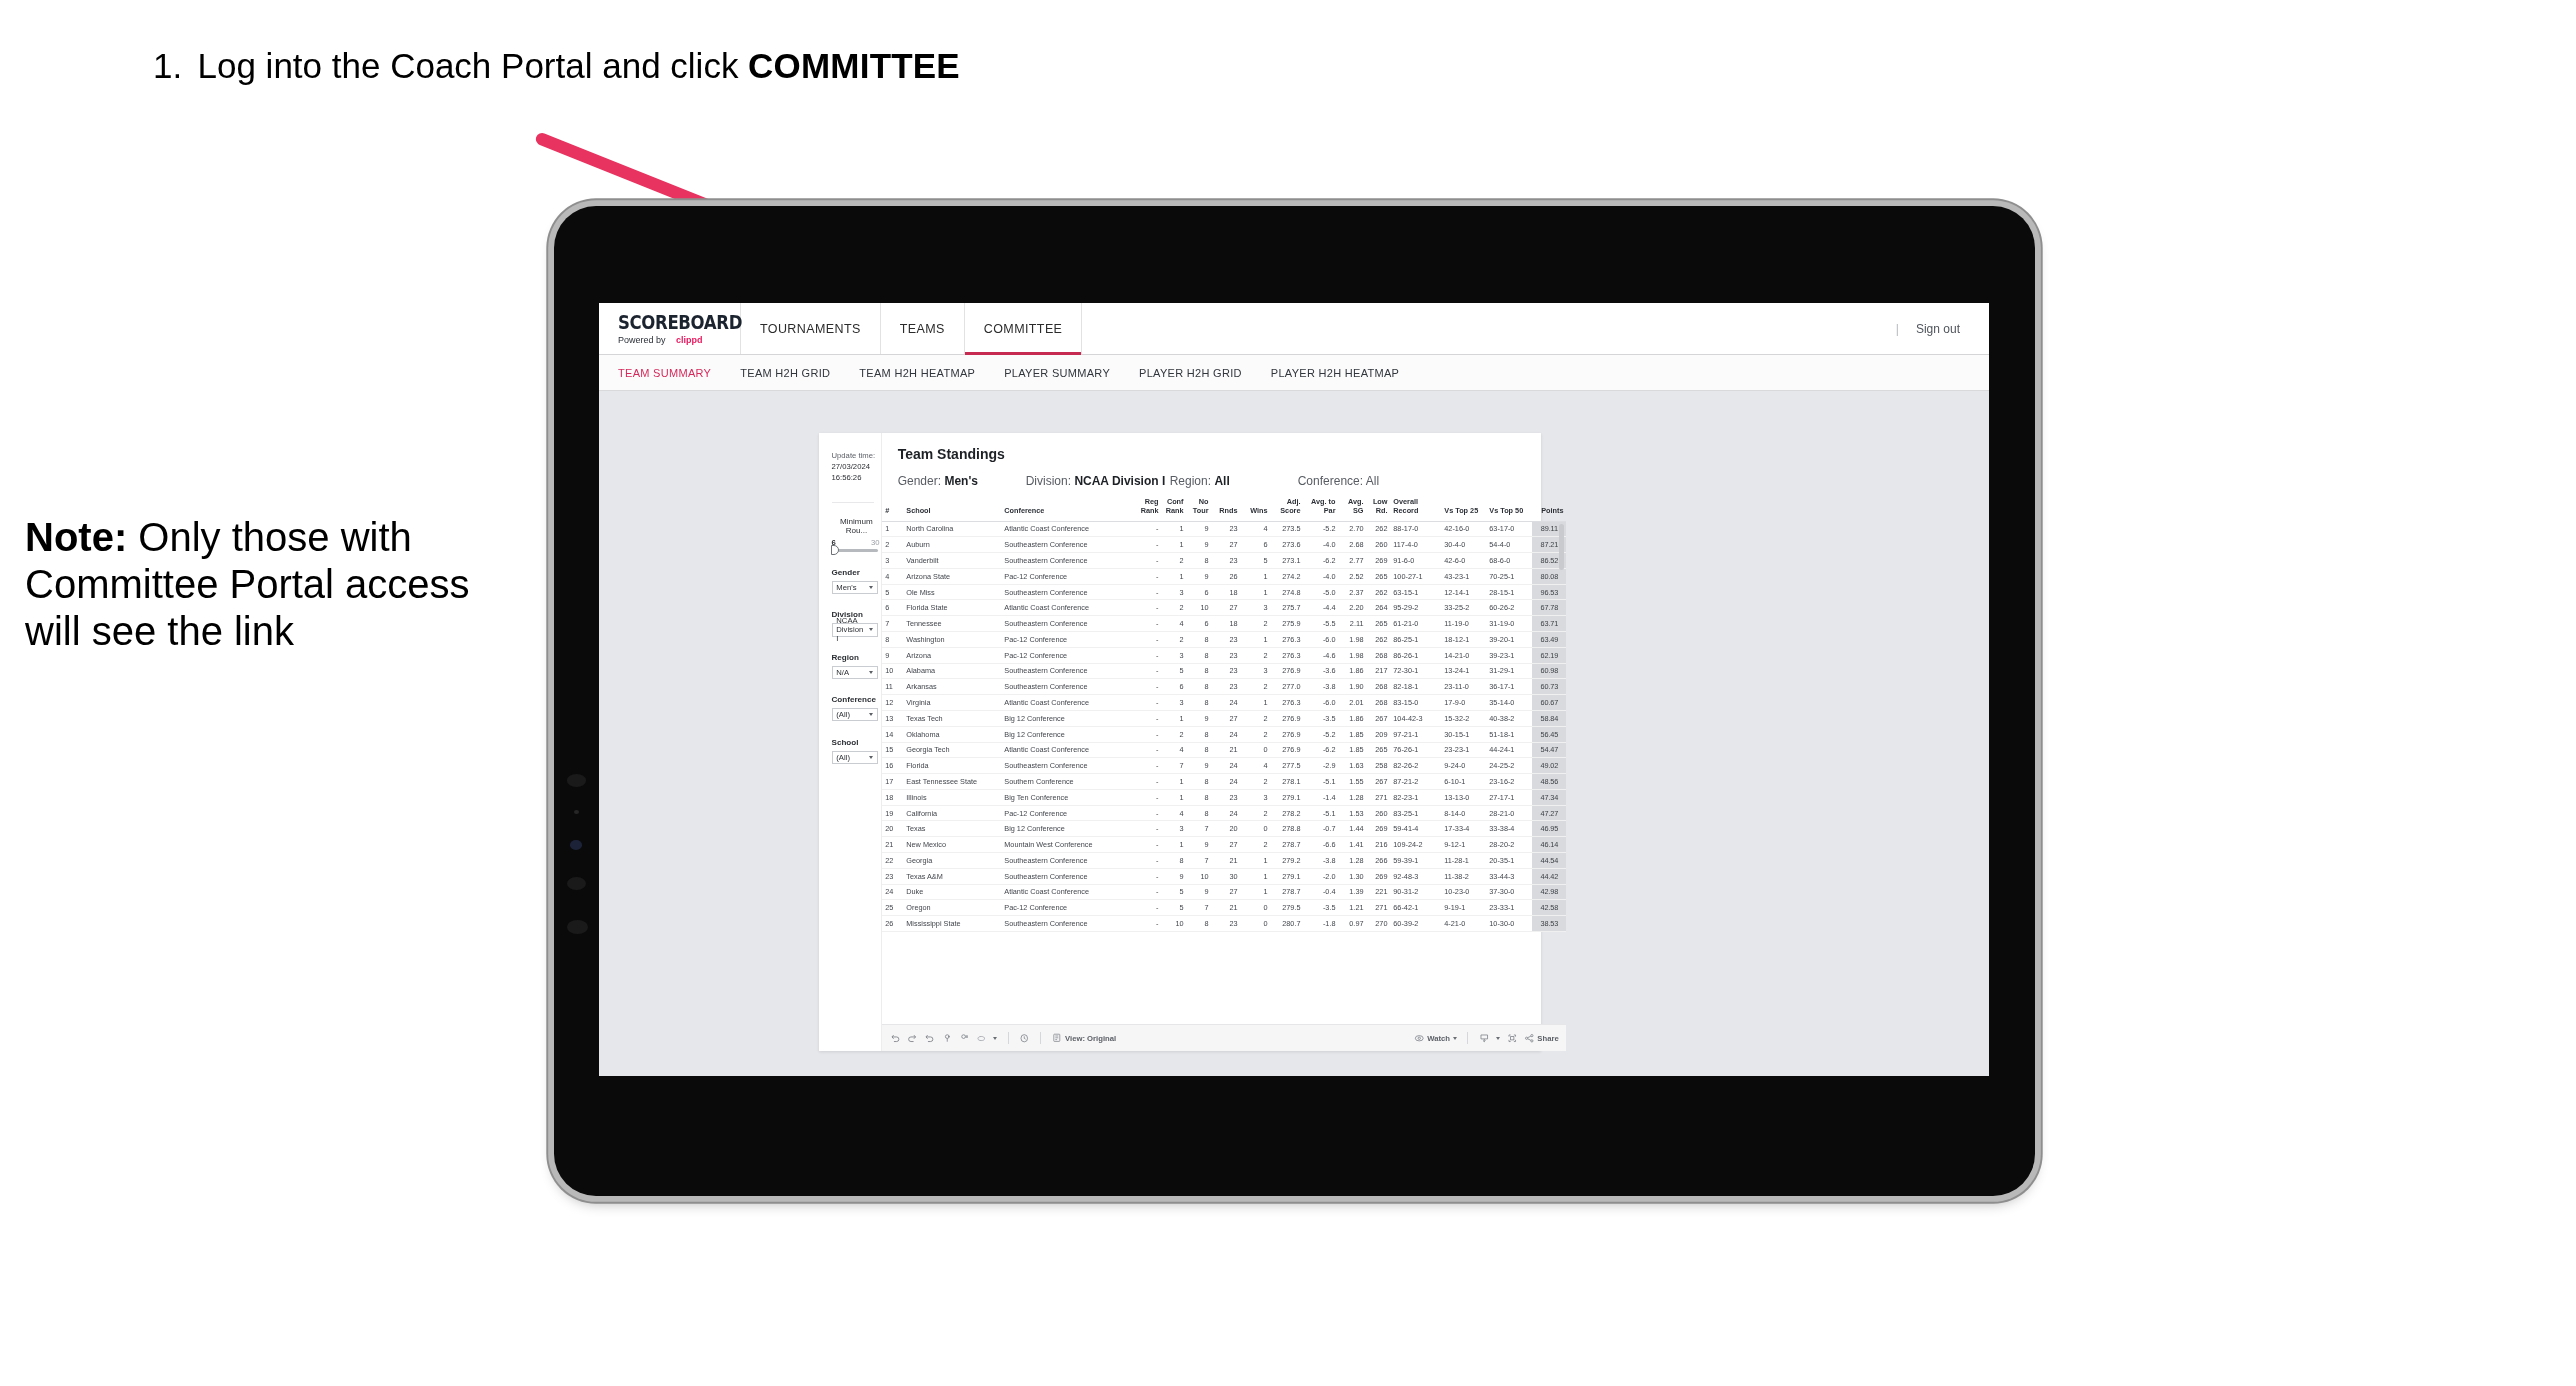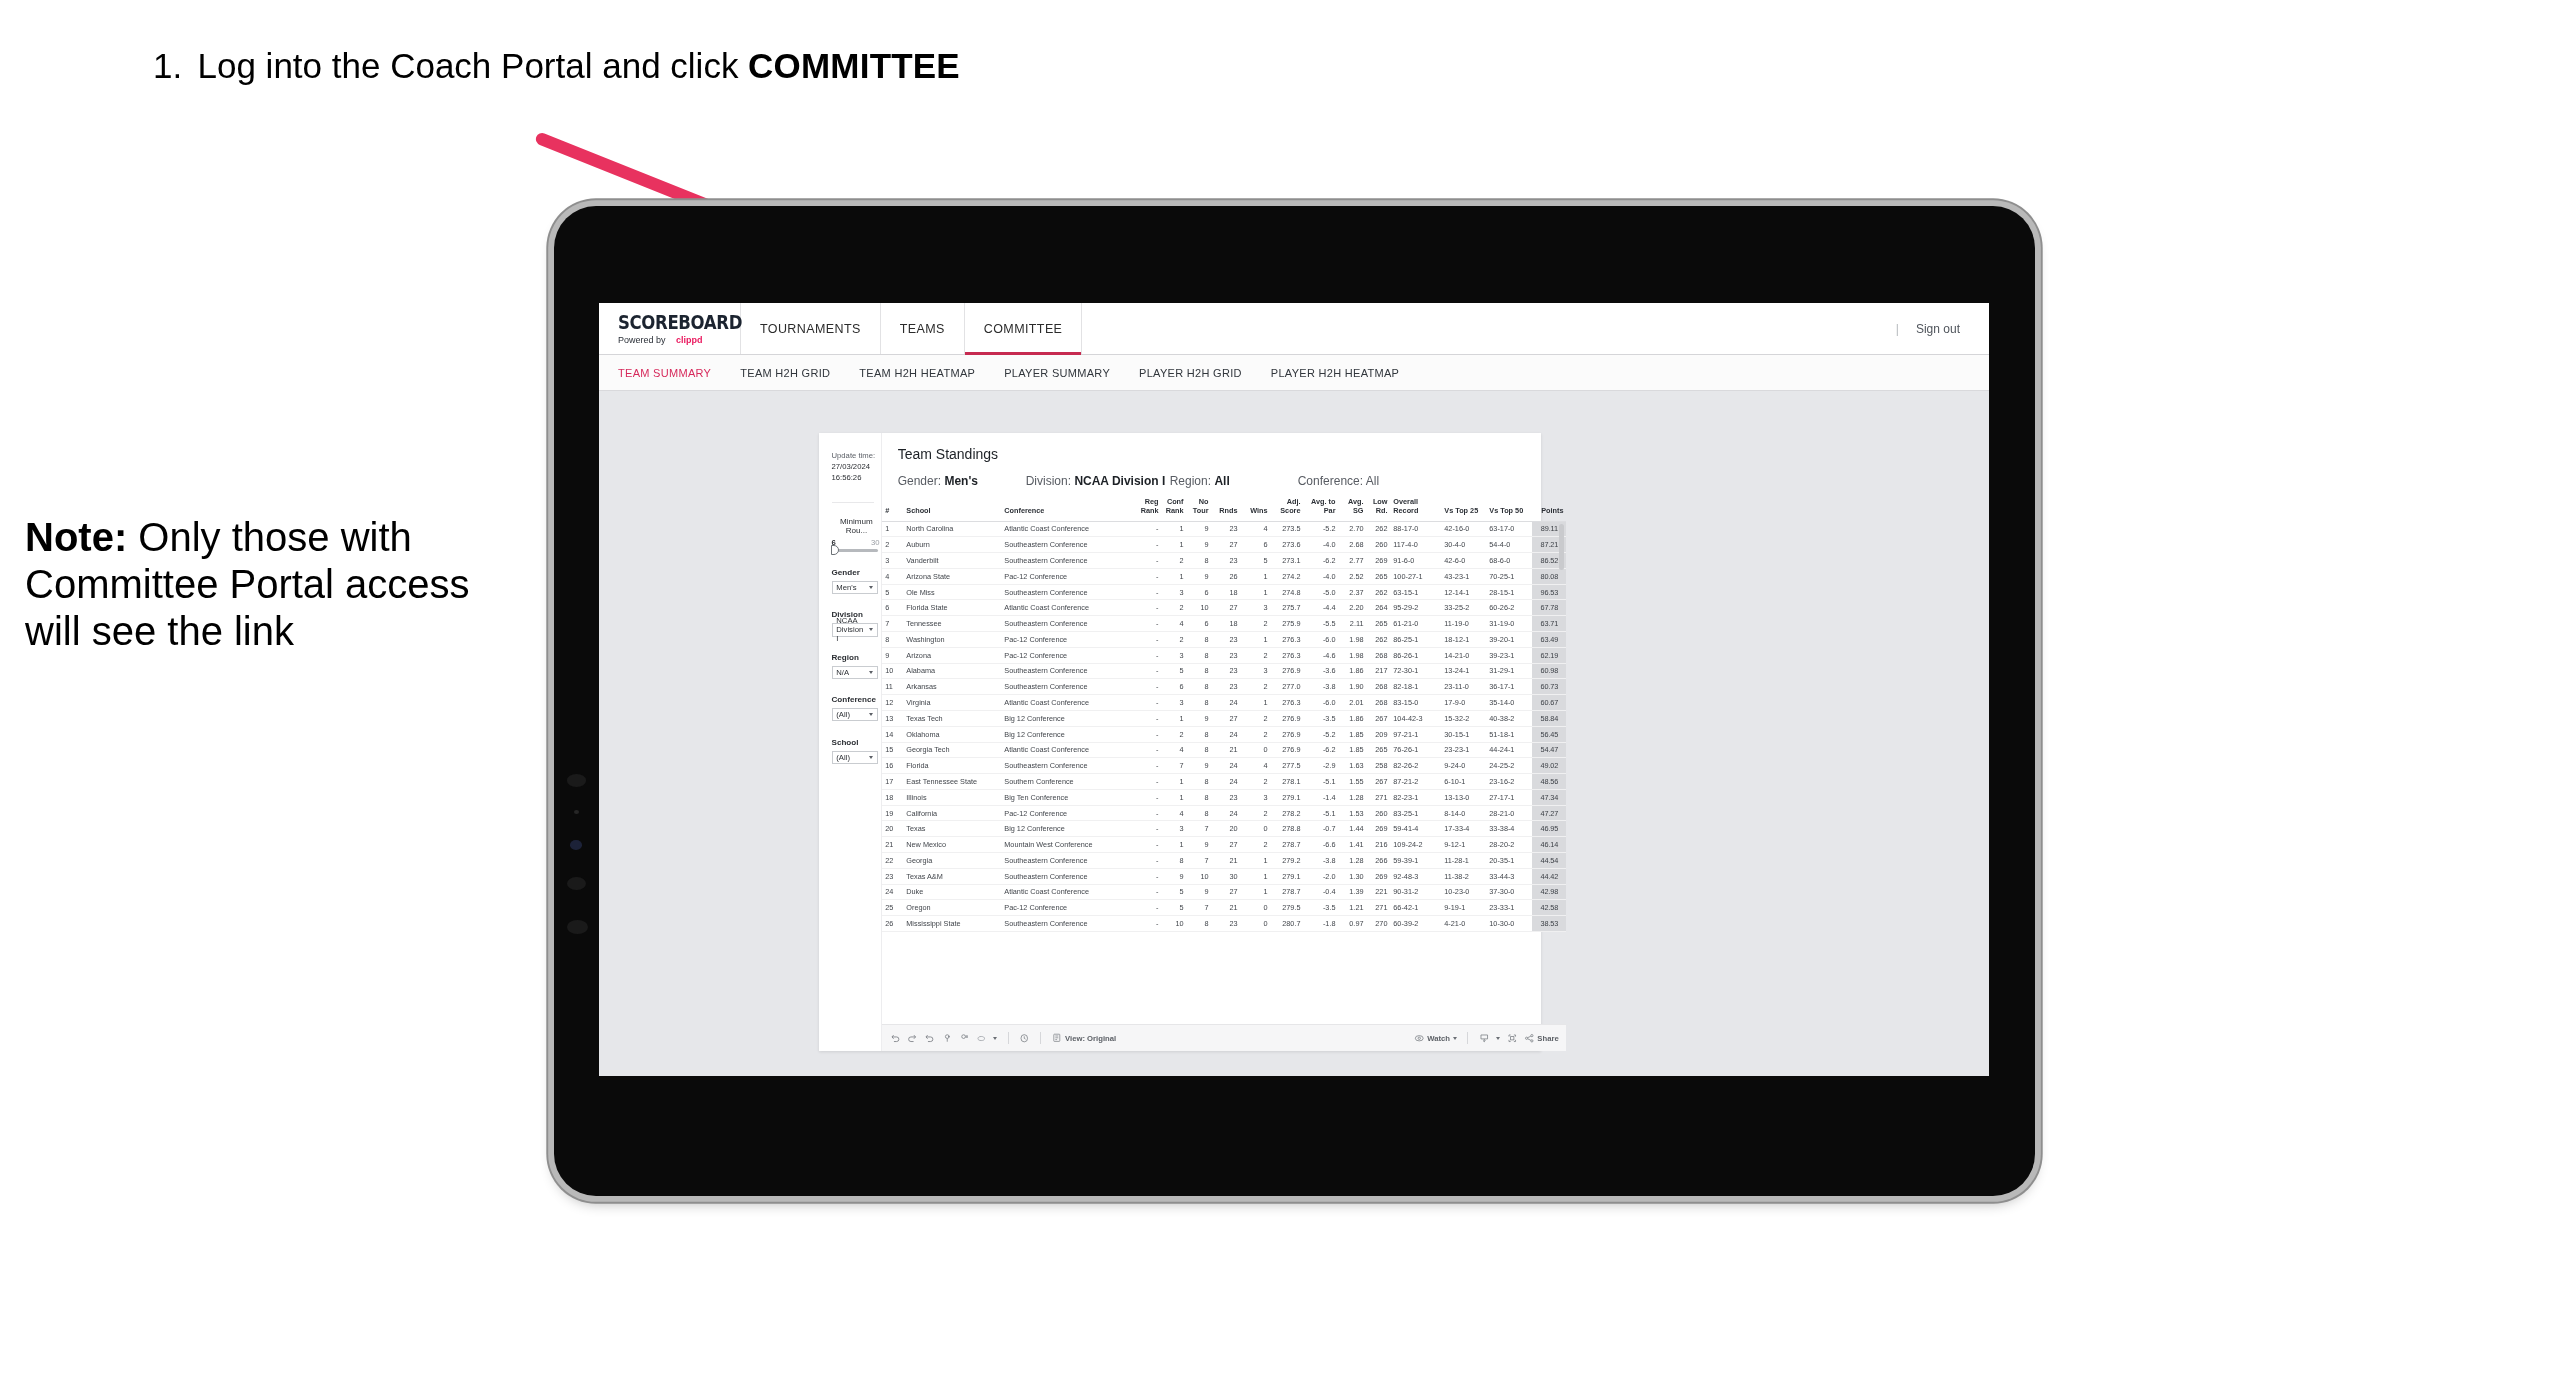--- a/index.html
+++ b/index.html
@@ -125,21 +125,21 @@
   }
   .f-select .caret {
     position: absolute; right: 3.8px; top: 50%; margin-top: -1.4px;
     border-left: 2.9px solid transparent; border-right: 2.9px solid transparent;
     border-top: 3.8px solid #5b5f66;
   }
 
   
   .panel { flex: 1; position: relative; display: flex; flex-direction: column; }
   .panel-head { padding: 13.4px 0 0 15.3px; }
-  .panel-title { font-size: 14px; color: #1d2126; font-weight: 400; }
+  .panel-title { font-size: 14px; color: #1d2126; font-weight: 700; }
   .panel-meta { display: flex; margin-top: 12px; font-size: 12px; color: #585c63; }
   .panel-meta .m { width: 128px; }
   .panel-meta .m b { color: #1d2126; font-weight: 700; }
   .panel-meta .m.wide { width: 144px; }
 
   .tbl-wrap { flex: 1; margin-top: 9.6px; position: relative; overflow: hidden; }
   table.standings { width: 100%; border-collapse: collapse; table-layout: fixed; }
   table.standings thead th {
     font-size: 7.3px; font-weight: 700; color: #2d3137; text-align: right;
     vertical-align: bottom; padding: 0 2.9px 4.8px 2.9px; line-height: 1.22;

